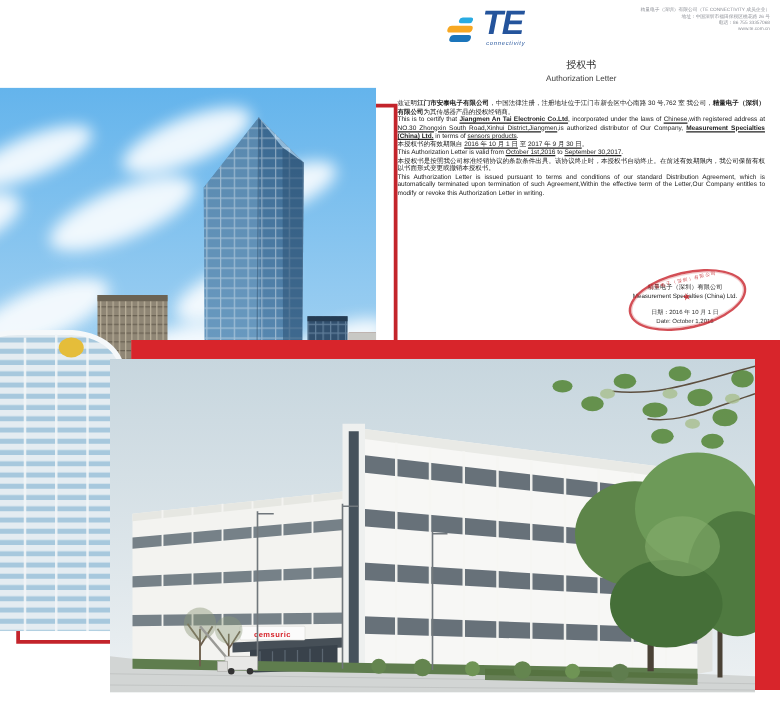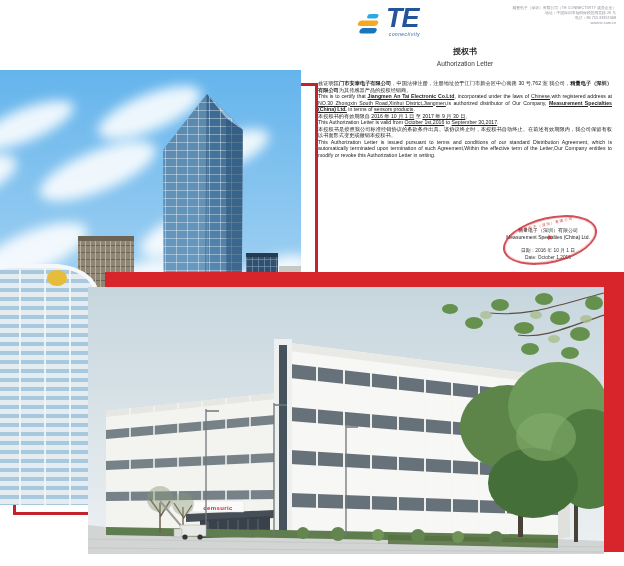--- a/index.html
+++ b/index.html
@@ -7,21 +7,21 @@
           font-family:"Liberation Sans","DejaVu Sans",sans-serif;}
 
   
   .letter{position:absolute;left:300px;top:0;width:324px;height:290px;background:#fff;z-index:1;}
   .letter-header{position:absolute;right:8px;top:6px;text-align:right;font-size:3.8px;line-height:5px;color:#8d9097;}
   .te-logo{position:absolute;left:53px;top:5px;display:flex;align-items:flex-start;}
   .te-chevron{margin-top:6px;margin-right:3px;}
   .te-wordmark{display:flex;flex-direction:column;align-items:flex-start;}
   .te-brand{font-size:27px;line-height:26px;font-style:italic;font-weight:900;color:#24549c;letter-spacing:-1px;}
   .te-tag{font-size:4.6px;color:#24549c;letter-spacing:.6px;margin-left:3px;margin-top:1px;font-style:italic;}
-  .title-zh{position:absolute;left:18px;right:12px;top:46px;text-align:center;font-size:8px;font-weight:700;color:#2b2b2b;}
+  .title-zh{position:absolute;left:18px;right:12px;top:46px;text-align:center;font-size:8px;font-weight:400;color:#2b2b2b;}
   .title-en{position:absolute;left:18px;right:12px;top:60px;text-align:center;font-size:6.5px;color:#3a3a3a;}
   .letter-body{position:absolute;left:18px;right:12px;top:80px;font-size:5.2px;line-height:6.5px;color:#222;text-align:justify;}
   .letter-body p{margin:0;}
   .p1{margin-bottom:6px;} .p2{margin-bottom:14px;} .p3{margin-bottom:9px;}
   .p4{margin-bottom:13px;} .p5{margin-bottom:5px;}
   .seg-u{text-decoration:underline;}
   .seg-b{font-weight:700;}
   .signature{position:absolute;right:16px;top:227px;width:120px;text-align:center;z-index:2;}
   .sig-co-zh{font-size:5px;line-height:7px;color:#333;}
   .sig-co-en{font-size:5px;line-height:7px;color:#222;}

